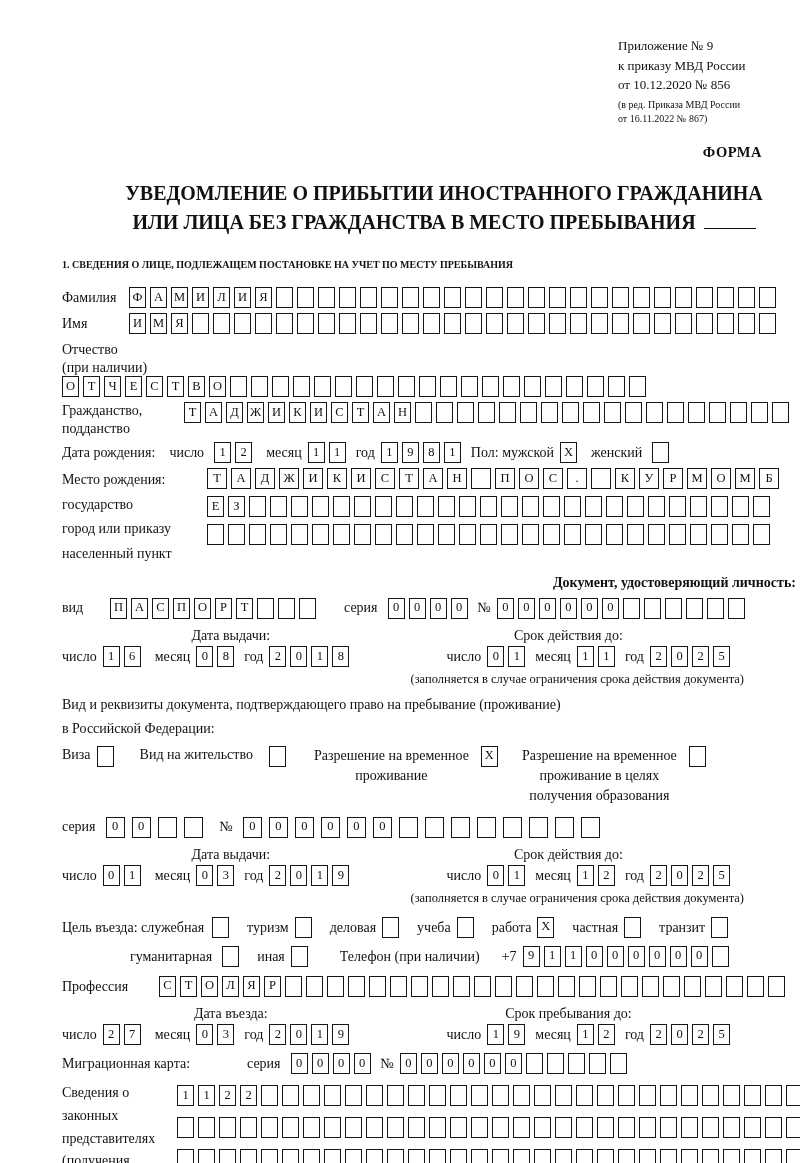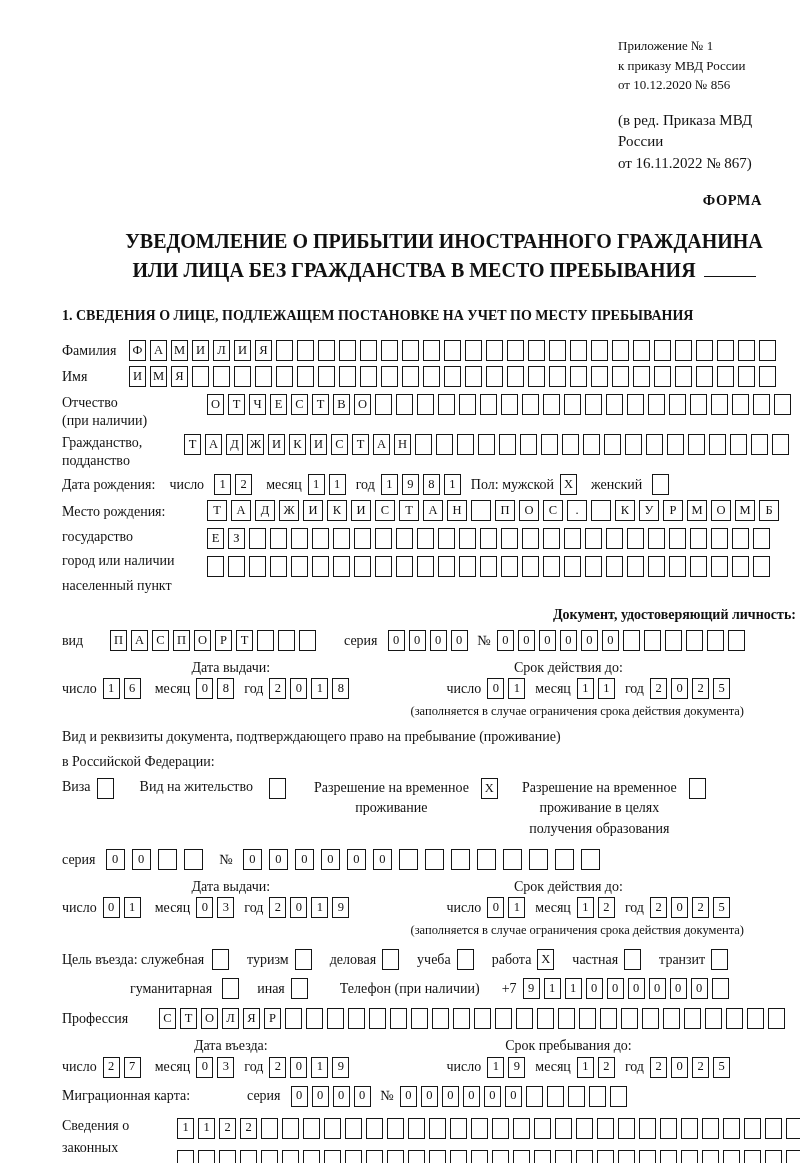--- a/index.html
+++ b/index.html
@@ -3,25 +3,25 @@
 <meta charset="utf-8">
 <style>
   html,body{margin:0;padding:0;background:#fff;}
   .page{
     width:800px;height:1163px;box-sizing:border-box;
     padding:36px 4px 0 62px;background:#fff;overflow:hidden;
     font-family:"Liberation Serif","DejaVu Serif",serif;
     color:#111;font-size:14px;line-height:1.25;
   }
   .hdr{margin-left:556px;font-size:13px;line-height:1.5;}
-  .hdr .amend{font-size:15px;line-height:1.45;margin-top:15px;}
+  .hdr .amend{font-size:10px;line-height:1.45;margin-top:3px;}
   .forma{text-align:right;padding-right:34px;font-weight:bold;font-size:14.5px;margin-top:16px;letter-spacing:.5px;}
   .title{text-align:center;font-weight:bold;font-size:20px;margin-top:18px;line-height:1.45;padding-left:30px;}
   .title .uline{display:inline-block;width:52px;border-bottom:1.5px solid #111;height:12px;margin-left:8px;}
-  .sect{font-weight:bold;font-size:14px;margin-top:22px;margin-bottom:16px;}
+  .sect{font-weight:bold;font-size:10px;margin-top:22px;margin-bottom:16px;}
   .row{display:flex;align-items:center;margin-bottom:5px;}
   .row-top{display:flex;align-items:flex-start;margin-bottom:5px;}
   .lblcol{flex:none;}
   .boxes{display:flex;flex-wrap:nowrap;}
   .cb{
     box-sizing:border-box;flex:none;width:17px;height:21px;margin-right:4px;
     border:1.5px solid #161616;display:inline-flex;align-items:center;justify-content:center;
     font-size:12.5px;background:#fff;
   }
   .wide .cb{width:20px;}
@@ -37,21 +37,21 @@
   .center-b{text-align:right;font-weight:bold;margin:8px 0 6px 0;}
   .purpose{display:flex;align-items:center;margin-top:10px;}
   .purpose span.t{margin:0 6px 0 14px;}
 </style>
 </head>
 <body>
 
 <div class="page">
 
   <div class="hdr">
-    <div>Приложение № 1</div>
+    <div>Приложение № 9</div>
     <div>к приказу МВД России</div>
     <div>от 10.12.2020 № 856</div>
     <div class="amend">
       <div>(в ред. Приказа МВД России</div>
       <div>от 16.11.2022 № 867)</div>
     </div>
   </div>
   <div class="forma">ФОРМА</div>
 
   <div class="title">
@@ -130,21 +130,21 @@
         <span class="cb"></span>
         <span class="cb"></span>
         <span class="cb"></span>
         <span class="cb"></span>
         <span class="cb"></span>
         <span class="cb"></span>
         <span class="cb"></span>
       </span>
   </div>
 
-  <div class="row-top" style="margin-top:7px;">
+  <div class="row-top" style="margin-top:7px;flex-direction:column;">
     <span class="lblcol" style="width:145px;">
       <span>Отчество</span><br>
       <span>(при наличии)</span>
     </span>
     <span class="boxes">
         <span class="cb">О</span>
         <span class="cb">Т</span>
         <span class="cb">Ч</span>
         <span class="cb">Е</span>
         <span class="cb">С</span>
@@ -238,21 +238,21 @@
     <span class="mr10">женский</span>
     <span class="boxes">
         <span class="cb"></span>
       </span>
   </div>
 
   <div class="row-top" style="margin-top:0;">
     <span class="lblcol" style="width:145px;line-height:1.75;">
       <span>Место рождения:</span><br>
       <span>государство</span><br>
-      <span>город или наличии</span><br>
+      <span>город или приказу</span><br>
       <span>населенный пункт</span>
     </span>
     <span>
       <span class="boxes wide" style="margin-bottom:7px;">
           <span class="cb">Т</span>
           <span class="cb">А</span>
           <span class="cb">Д</span>
           <span class="cb">Ж</span>
           <span class="cb">И</span>
           <span class="cb">К</span>

